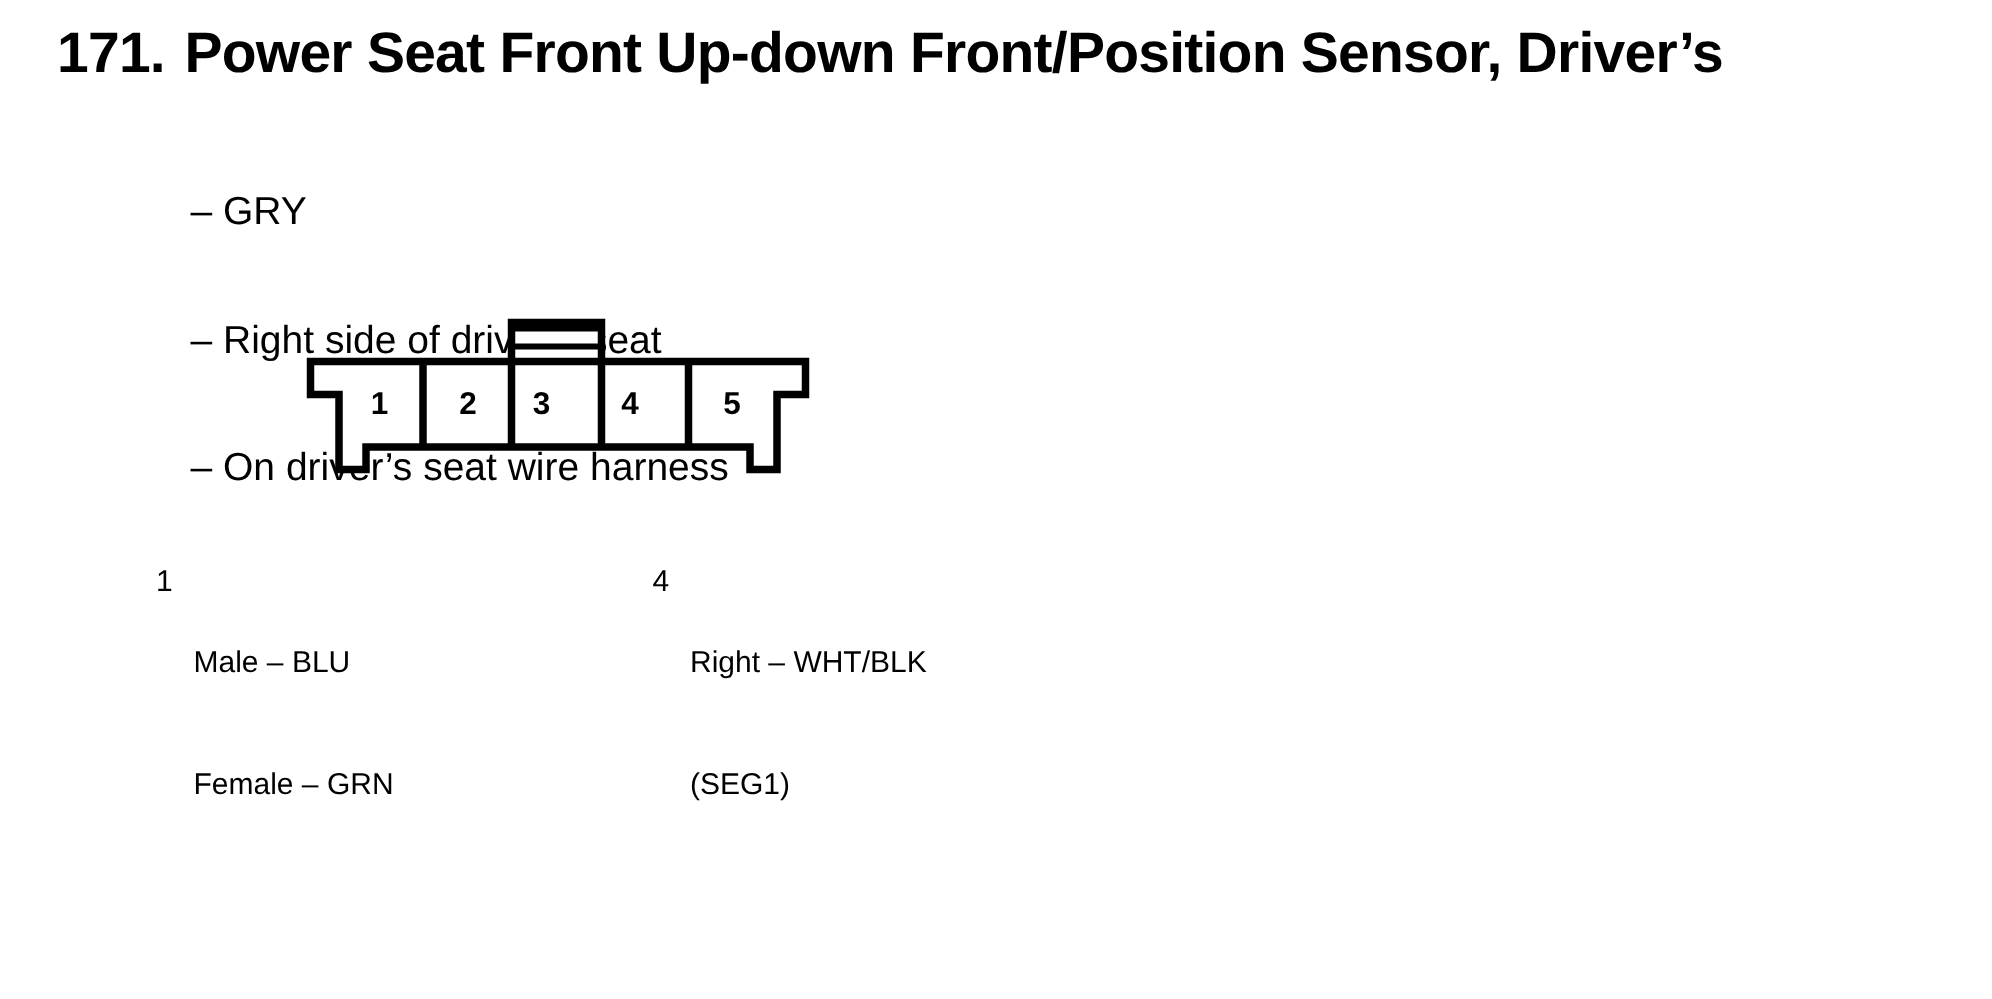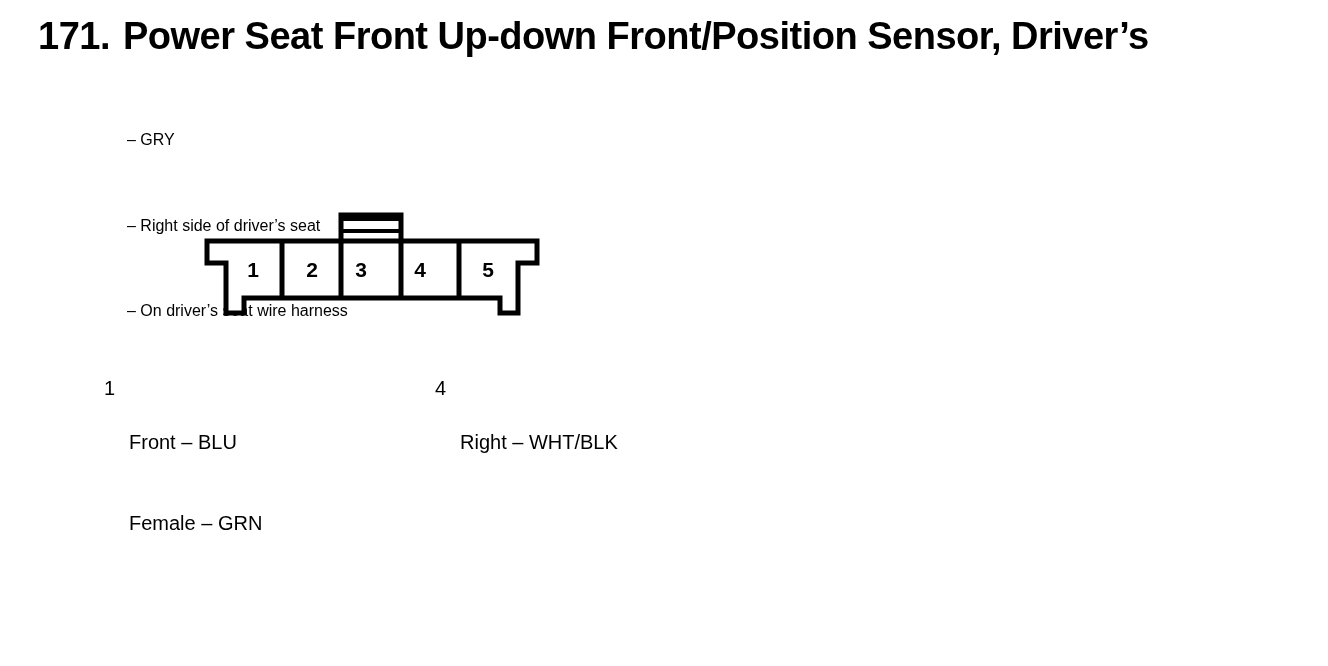--- a/index.html
+++ b/index.html
@@ -33,21 +33,21 @@
   .title-num {
     width: 85px;
     flex: 0 0 85px;
   }
 
   
   .notes {
     position: absolute;
     left: 127px;
     top: 69px;
-    font-size: 16px;
+    font-size: 26px;
     line-height: 28.5px;
     white-space: pre;
   }
 
   
   .connector-wrap {
     position: absolute;
     left: 190px;
     top: 200px;
     width: 365px;
@@ -122,30 +122,31 @@
     <div class="pin-num" style="left:102px; top:57px;">2</div>
     <div class="pin-num" style="left:151px; top:57px;">3</div>
     <div class="pin-num" style="left:210px; top:57px;">4</div>
     <div class="pin-num" style="left:278px; top:57px;">5</div>
   </div>
 
   <div class="legend-col" id="legend-left">
     <div class="leg-group">
       <div class="leg-pin">1</div>
       <div class="leg-lines">
-        <div>Front – BLU</div>
+        <div>Male – BLU</div>
         <div>Female – GRN</div>
       </div>
     </div>
 
   </div>
 
   <div class="legend-col" id="legend-right">
     <div class="leg-group">
       <div class="leg-pin">4</div>
       <div class="leg-lines">
         <div>Right – WHT/BLK</div>
+        <div>(SEG1)</div>
       </div>
     </div>
 
   </div>
 
 </div>
 
 </body></html>

